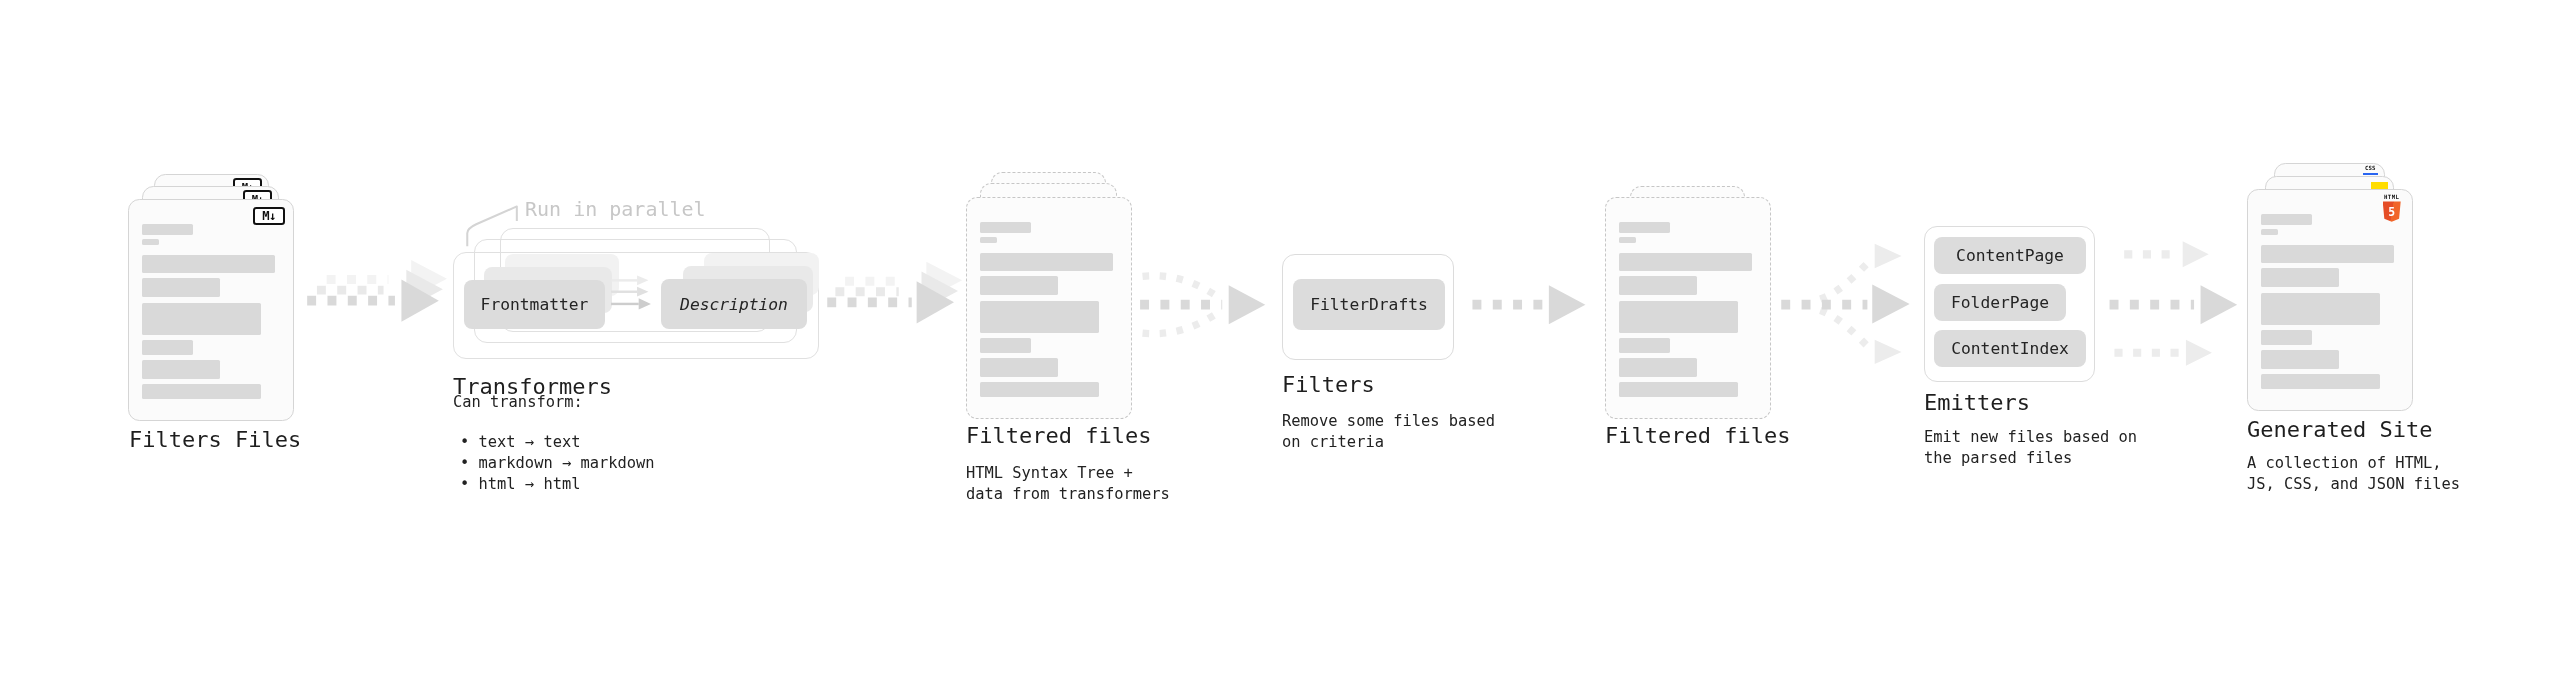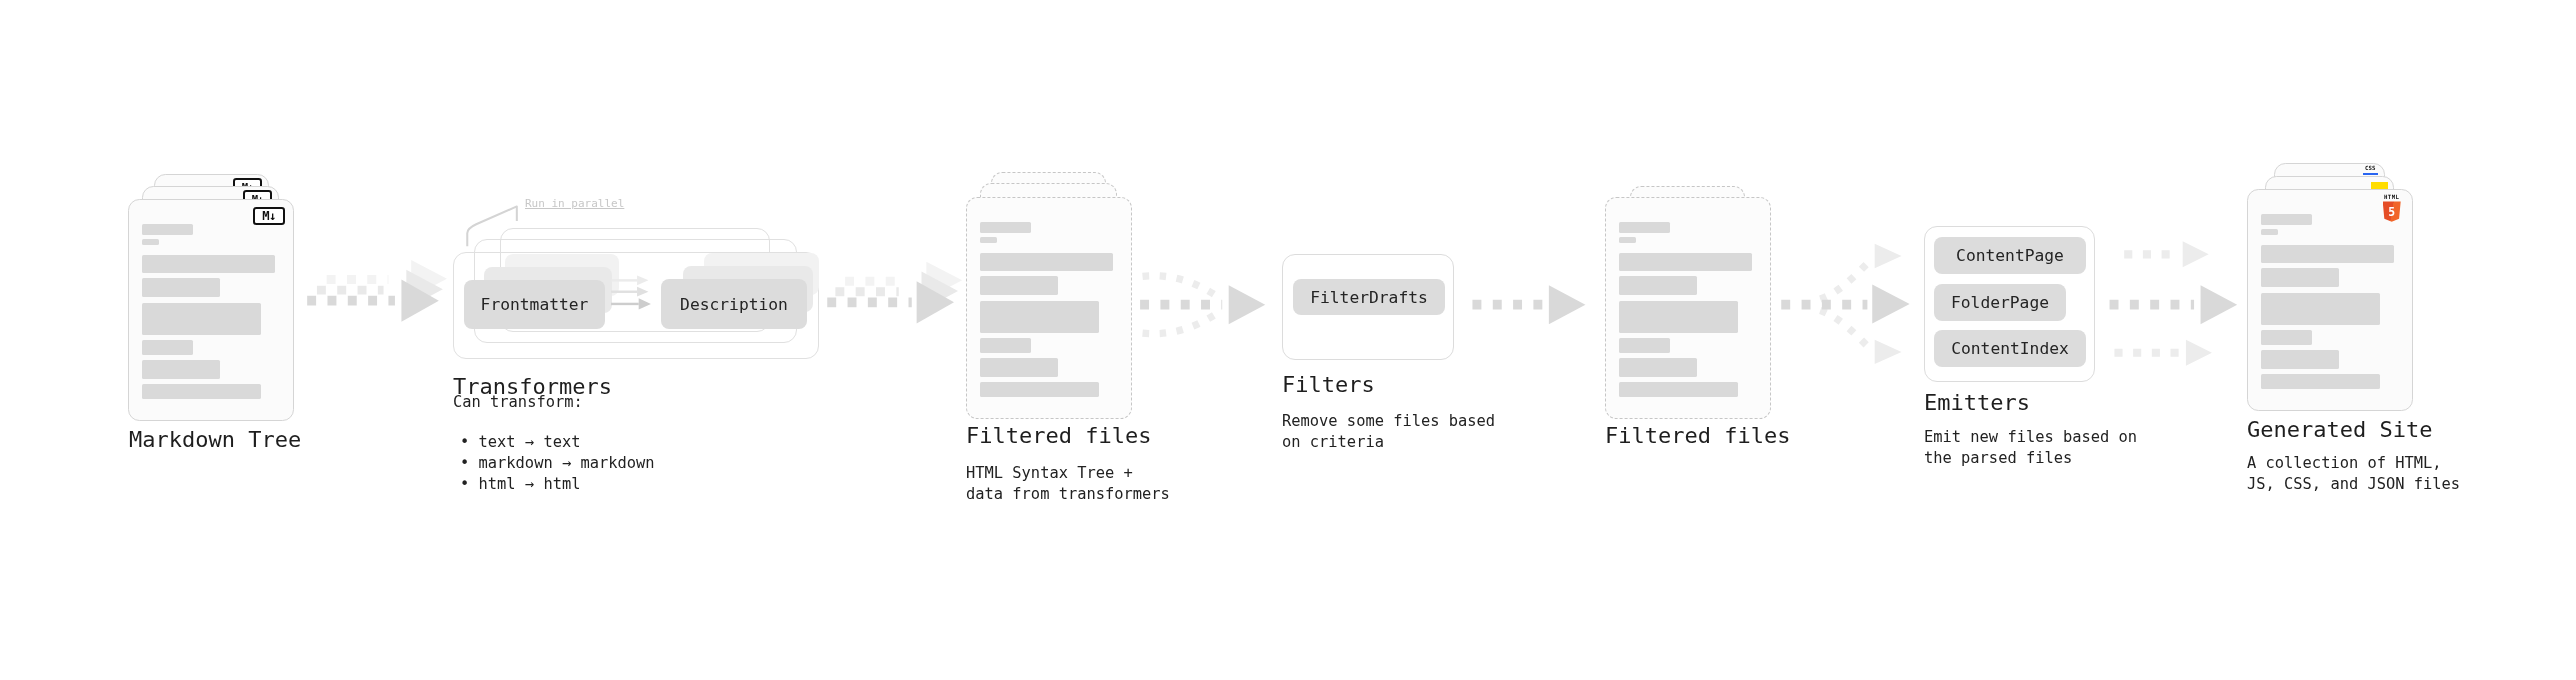--- a/index.html
+++ b/index.html
@@ -66,21 +66,21 @@
   .gbox{position:absolute;background:var(--box);border-radius:8.1px;box-sizing:border-box;
     display:flex;align-items:center;justify-content:center;font-size:16.3px;color:#242424;}
   .ghost{position:absolute;border-radius:8.1px;}
   .g1{background:var(--ghost1);}
   .g2{background:var(--ghost2);}
   
   .stage-label{position:absolute;font-size:22px;line-height:24.4px;font-weight:500;color:var(--ink);white-space:pre;}
   .stage-sub{position:absolute;font-size:15.4px;line-height:21px;color:#222;white-space:pre-line;}
   .bullets{position:absolute;font-size:15.4px;line-height:21px;color:#222;}
   .bullets div{white-space:pre;}
-  .note-label{position:absolute;font-size:11px;color:var(--note);white-space:pre;text-decoration:underline;}
+  .note-label{position:absolute;font-size:20px;color:var(--note);white-space:pre;}
   svg.arrows{position:absolute;left:0;top:0;pointer-events:none;}
   .dash-l1{stroke:var(--arrow-main);}
   .dash-l2{stroke:var(--arrow-l2);}
   .dash-l3{stroke:var(--arrow-l3);}
   .fill-l1{fill:var(--arrow-main);}
   .fill-l2{fill:var(--arrow-l2);}
   .fill-l3{fill:var(--arrow-l3);}
   .dash-br{stroke:var(--arrow-branch);}
   .fill-br{fill:var(--arrow-branch);}
 </style>
@@ -102,35 +102,35 @@
           <i></i>
           <i></i>
           <i></i>
           <i></i>
           <i></i>
           <i></i>
           <i></i>
           <i></i>
         </div>
     </div>
-    <div class="stage-label" style="left:129px;top:428px;">Markdown Tree</div>
+    <div class="stage-label" style="left:129px;top:428px;">Filters Files</div>
   </div>
 
   <div>
     <div class="frame" style="left:500px;top:228px;width:270px;height:104px;"></div>
     <div class="frame" style="left:474px;top:239px;width:323px;height:104px;"></div>
     <div class="frame" style="left:453px;top:252px;width:366px;height:107px;"></div>
 
     <div class="ghost g2" style="left:505px;top:254px;width:114px;height:42px;"></div>
     <div class="ghost g1" style="left:484px;top:267px;width:128px;height:46px;"></div>
     <div class="gbox" style="left:464px;top:280px;width:141px;height:49px;">Frontmatter</div>
 
     <div class="ghost g2" style="left:704px;top:253px;width:115px;height:42px;"></div>
     <div class="ghost g1" style="left:683px;top:266px;width:130px;height:46px;"></div>
-    <div class="gbox" style="left:661px;top:279px;width:146px;height:50px;">Description</div>
+    <div class="gbox" style="left:661px;top:279px;width:146px;height:50px;font-style:italic;">Description</div>
 
     <div class="note-label" style="left:525px;top:197px;">Run in parallel</div>
 
     <div class="stage-label" style="left:453px;top:375px;">Transformers</div>
     <div class="stage-sub" style="left:453px;top:392px;">Can transform:</div>
     <div class="bullets" style="left:460px;top:432px;">
       <div>• text → text</div>
       <div>• markdown → markdown</div>
       <div>• html → html</div>
     </div>
@@ -151,21 +151,21 @@
           <i></i>
         </div>
     </div>
     <div class="stage-label" style="left:966px;top:424px;">Filtered files</div>
     <div class="stage-sub" style="left:966px;top:463px;">HTML Syntax Tree +
 data from transformers</div>
   </div>
 
   <div>
     <div class="frame" style="left:1282px;top:254px;width:172px;height:106px;border-color:#dcdcdc;"></div>
-    <div class="gbox" style="left:1293px;top:279px;width:152px;height:36px;">FilterDrafts</div>
+    <div class="gbox" style="left:1293px;top:279px;width:152px;height:51px;">FilterDrafts</div>
     <div class="stage-label" style="left:1282px;top:373px;">Filters</div>
     <div class="stage-sub" style="left:1282px;top:411px;">Remove some files based
 on criteria</div>
   </div>
 
   <div>
     <div class="doc dashed" style="left:1630px;top:186px;width:115px;height:49px;"></div>
     <div class="doc dashed" style="left:1605px;top:197px;width:166px;height:222px;">
       <div class="bars">
           <i></i>

